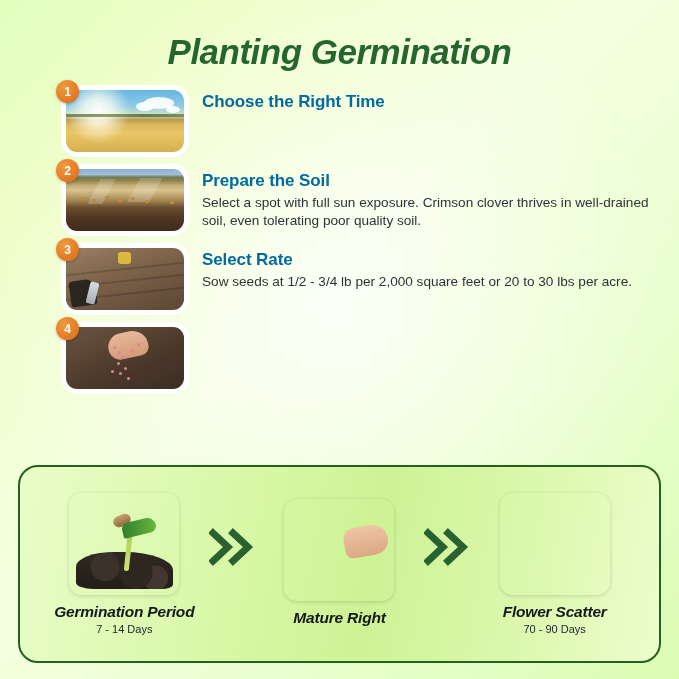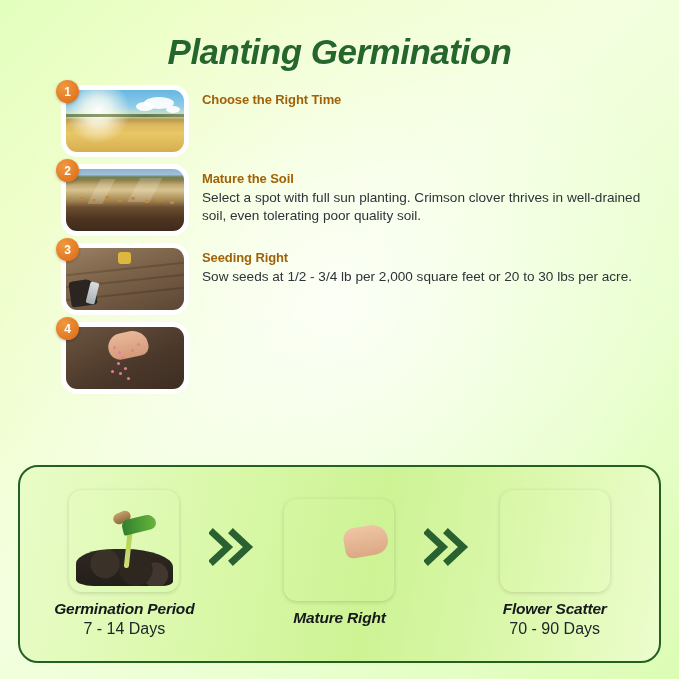--- a/index.html
+++ b/index.html
@@ -155,21 +155,21 @@
     width:23px; height:23px; border-radius:50%;
     background:radial-gradient(circle at 35% 30%, #f0983f, #e0761f 75%);
     color:#fff; font-size:12px; font-weight:bold;
     display:flex; align-items:center; justify-content:center;
     box-shadow:0 1px 3px rgba(0,0,0,0.25);
     z-index:3;
   }
 
   .step-text { flex:1 1 auto; padding-top:2px; }
   .step-title {
-    font-size:13px; font-weight:bold; color:#a16207;
+    font-size:17px; font-weight:bold; color:#0369a1;
     margin:0 0 3px 0; letter-spacing:-0.1px;
   }
   .step-desc {
     font-size:13.6px; line-height:1.36; color:#2d3338; margin:0;
   }
 
   
   .timeline {
     position:absolute; left:18px; right:18px; bottom:16px;
     height:198px;
@@ -183,21 +183,21 @@
   .tl-item { text-align:center; width:160px; }
   .tl-thumb {
     width:110px; height:102px; margin:0 auto 8px auto;
     border-radius:13px; overflow:hidden; position:relative;
     box-shadow:0 1px 4px rgba(0,0,0,0.16);
   }
   .tl-label {
     font-size:15.5px; font-weight:bold; font-style:italic; color:#16191c;
     margin:0 0 2px 0; letter-spacing:-0.2px;
   }
-  .tl-days { font-size:16px; color:#20262b; margin:0; }
+  .tl-days { font-size:11px; color:#20262b; margin:0; }
   .chev { flex:0 0 auto; display:flex; align-items:center; margin-bottom:34px; }
   .chev svg { display:block; }
 </style>
 </head>
 <body>
 
 <div class="page">
 
   <h1 class="title">Planting Germination</h1>
 
@@ -231,41 +231,41 @@
             <span class="bale" style="left:33%;top:44%"></span>
             <span class="bale" style="left:44%;top:49%"></span>
             <span class="bale" style="left:55%;top:45%"></span>
             <span class="bale" style="left:67%;top:50%"></span>
             <span class="bale" style="left:78%;top:46%"></span>
             <span class="bale" style="left:88%;top:52%"></span>
           </div>
         </div>
       </div>
       <div class="step-text">
-        <p class="step-title">Mature the Soil</p>
-        <p class="step-desc">Select a spot with full sun planting. Crimson clover thrives in well-drained soil, even tolerating poor quality soil.</p>
+        <p class="step-title">Prepare the Soil</p>
+        <p class="step-desc">Select a spot with full sun exposure. Crimson clover thrives in well-drained soil, even tolerating poor quality soil.</p>
       </div>
     </div>
 
     <div class="step">
       <div class="thumb-wrap">
         <div class="badge">3</div>
         <div class="thumb">
           <div class="scene scene-soil">
             <span class="row" style="top:32%"></span>
             <span class="row" style="top:52%"></span>
             <span class="row" style="top:72%"></span>
             <span class="bag"></span>
             <span class="boot"></span>
             <span class="blade"></span>
           </div>
         </div>
       </div>
       <div class="step-text">
-        <p class="step-title">Seeding Right</p>
+        <p class="step-title">Select Rate</p>
         <p class="step-desc">Sow seeds at 1/2 - 3/4 lb per 2,000 square feet or 20 to 30 lbs per acre.</p>
       </div>
     </div>
 
     <div class="step">
       <div class="thumb-wrap">
         <div class="badge">4</div>
         <div class="thumb">
           <div class="scene scene-sow">
             <span class="hand"></span>

